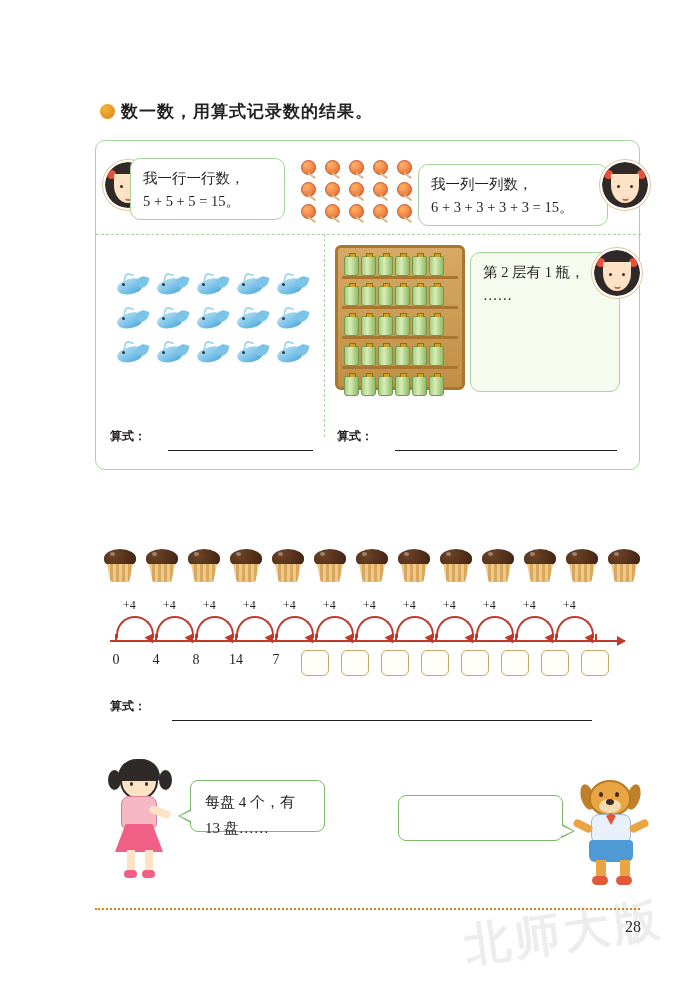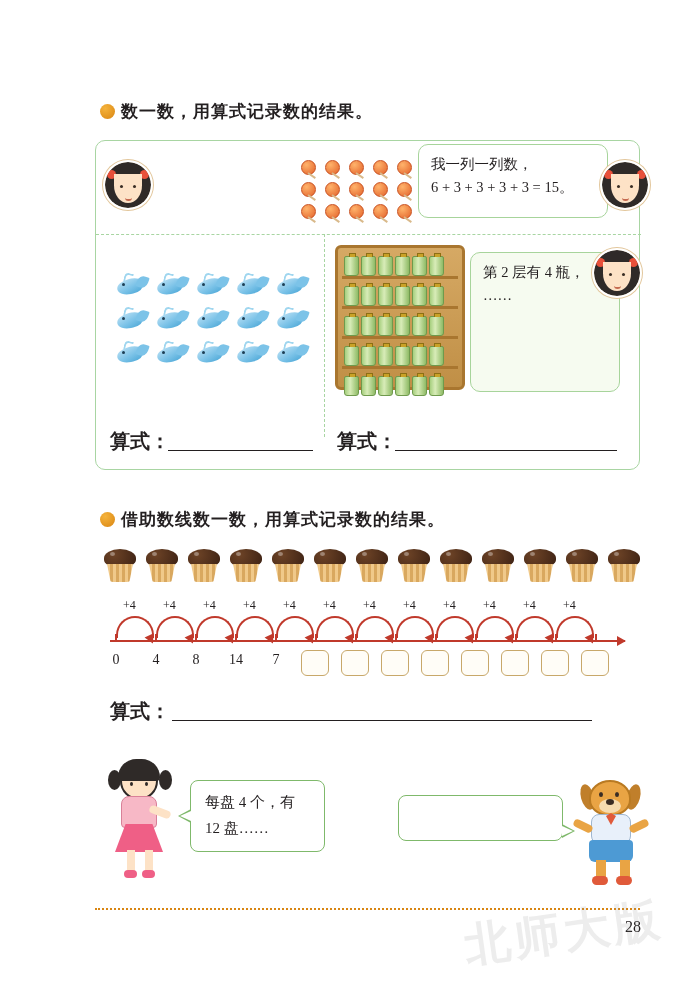--- a/index.html
+++ b/index.html
@@ -240,21 +240,21 @@
     width: 7px; height: 4px;
     background: #c9a227;
     border: 1px solid #8d6f14;
     border-bottom: none;
     box-sizing: border-box;
   }
 
   
   .formula-label {
     position: absolute;
-    font-size: 20px;
+    font-size: 12px;
     font-weight: bold;
     color: #231f20;
     white-space: nowrap;
   }
   .blank-line {
     position: absolute;
     border-bottom: 1.5px solid #231f20;
   }
 
   
@@ -642,20 +642,24 @@
   </div>
 
   <div class="kid-head" style="left:103px; top:160px;">
     <div class="hair"></div>
     <div class="bow l"></div>
     <div class="bow r"></div>
     <div class="face">
         <div class="mouth"></div>
       </div>
   </div>
+  <div class="speech plain" style="left:130px; top:158px; width:155px; height:62px;">
+    <div>我一行一行数，</div>
+    <div>5 + 5 + 5 = 15。</div>
+  </div>
 
   <div class="candy-grid" style="left:298px; top:160px;">
     <div class="candy">
         <i></i>
         <b></b>
       </div>
     <div class="candy">
         <i></i>
         <b></b>
       </div>
@@ -706,21 +710,21 @@
     <div class="candy">
         <i></i>
         <b></b>
       </div>
     <div class="candy">
         <i></i>
         <b></b>
       </div>
   </div>
 
-  <div class="speech plain" style="left:418px; top:144px; width:190px; height:74px;">
+  <div class="speech plain" style="left:418px; top:164px; width:190px; height:62px;">
     <div>我一列一列数，</div>
     <div>6 + 3 + 3 + 3 + 3 = 15。</div>
   </div>
   <div class="kid-head" style="left:600px; top:160px;">
     <div class="hair"></div>
     <div class="bow l"></div>
     <div class="bow r"></div>
     <div class="face">
         <div class="mouth"></div>
       </div>
@@ -856,41 +860,38 @@
       <div class="bottle"></div>
       <div class="bottle"></div>
       <div class="bottle"></div>
       <div class="bottle"></div>
       <div class="bottle"></div>
       <div class="bottle"></div>
     </div>
   </div>
 
   <div class="speech" style="left:470px; top:252px; width:150px; height:140px;">
-    <div>第 2 层有 4 瓶，</div>
+    <div>第 2 层有 1 瓶，</div>
     <div>……</div>
   </div>
   <div class="kid-head" style="left:592px; top:248px;">
     <div class="hair"></div>
     <div class="bow l"></div>
     <div class="bow r"></div>
     <div class="face">
         <div class="mouth"></div>
       </div>
   </div>
 
   <div class="formula-label" style="left:110px; top:428px;">算式：</div>
   <div class="blank-line" style="left:168px; top:450px; width:145px;"></div>
 
   <div class="formula-label" style="left:337px; top:428px;">算式：</div>
   <div class="blank-line" style="left:395px; top:450px; width:222px;"></div>
 
-  <div class="q-title" style="left:100px; top:508px;">
-    <span class="bullet"></span><span>借助数线数一数，用算式记录数的结果。</span>
-  </div>
 
   <div class="cupcake-row" style="left:100px; top:548px;">
     <div class="cupcake">
         <div class="top"></div>
         <div class="cup"></div>
       </div>
     <div class="cupcake">
         <div class="top"></div>
         <div class="cup"></div>
       </div>
@@ -1010,24 +1011,24 @@
     <div class="eye r"></div>
     <div class="body"></div>
     <div class="arm"></div>
     <div class="skirt"></div>
     <div class="leg l"></div>
     <div class="leg r"></div>
     <div class="shoe l"></div>
     <div class="shoe r"></div>
   </div>
 
-  <div class="bubble" style="left:190px; top:780px; width:135px; height:72px;">
+  <div class="bubble" style="left:190px; top:780px; width:135px; height:52px;">
     <span class="tail-l"></span>
     <div>每盘 4 个，有</div>
-    <div>12 盘……</div>
+    <div>13 盘……</div>
   </div>
 
   <div class="bubble" style="left:398px; top:795px; width:165px; height:46px; line-height:28px;">
     <span class="tail-r"></span>
   </div>
 
   <div class="dog">
     <div class="ear l"></div>
     <div class="ear r"></div>
     <div class="head"></div>

